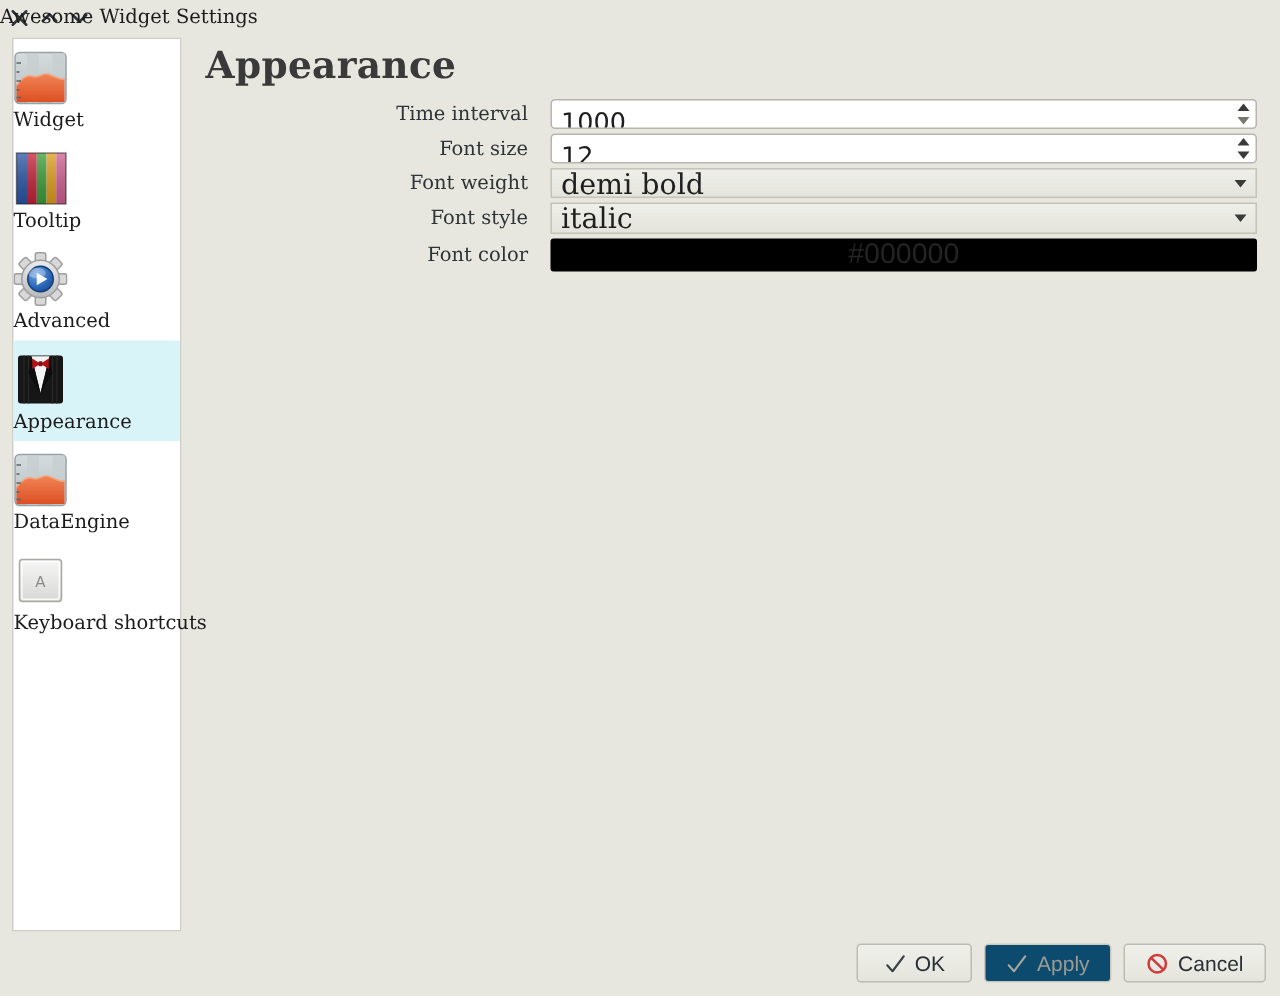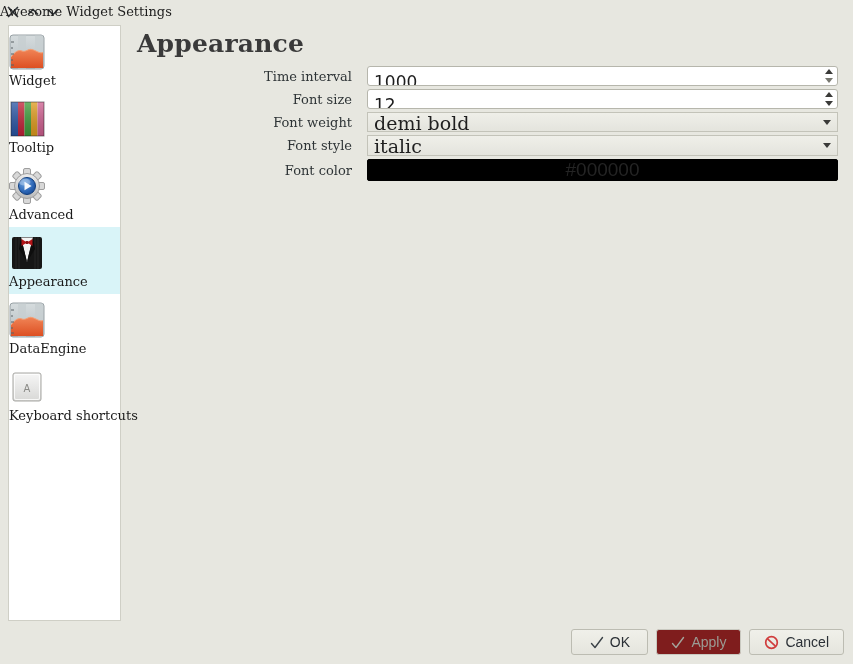--- a/index.html
+++ b/index.html
@@ -83,21 +83,21 @@
   
   .footer { position:absolute; right:9px; bottom:9px; display:flex; gap:8px; }
   .dlg-btn {
     min-width:77px; height:26px; padding:0 14px;
     display:flex; align-items:center; justify-content:center; gap:6px;
     background:linear-gradient(#f0f0ea, #e5e5de);
     border:1px solid #bcbcb2; border-radius:3px;
     font-size:14px; color:#2b3036; cursor:default;
   }
   .dlg-btn.disabled {
-    background:#7f1d1d; border-color:#c9c9c0; color:#9b9b93;
+    background:#0c4a6e; border-color:#c9c9c0; color:#9b9b93;
   }
 </style>
 </head>
 <body>
 
 <svg width="0" height="0" style="position:absolute" aria-hidden="true">
   <defs>
     <linearGradient id="chartBg" x1="0" y1="0" x2="0" y2="1">
       <stop offset="0" stop-color="#d6dcde"></stop>
         <stop offset="1" stop-color="#b4bdc1"></stop>

